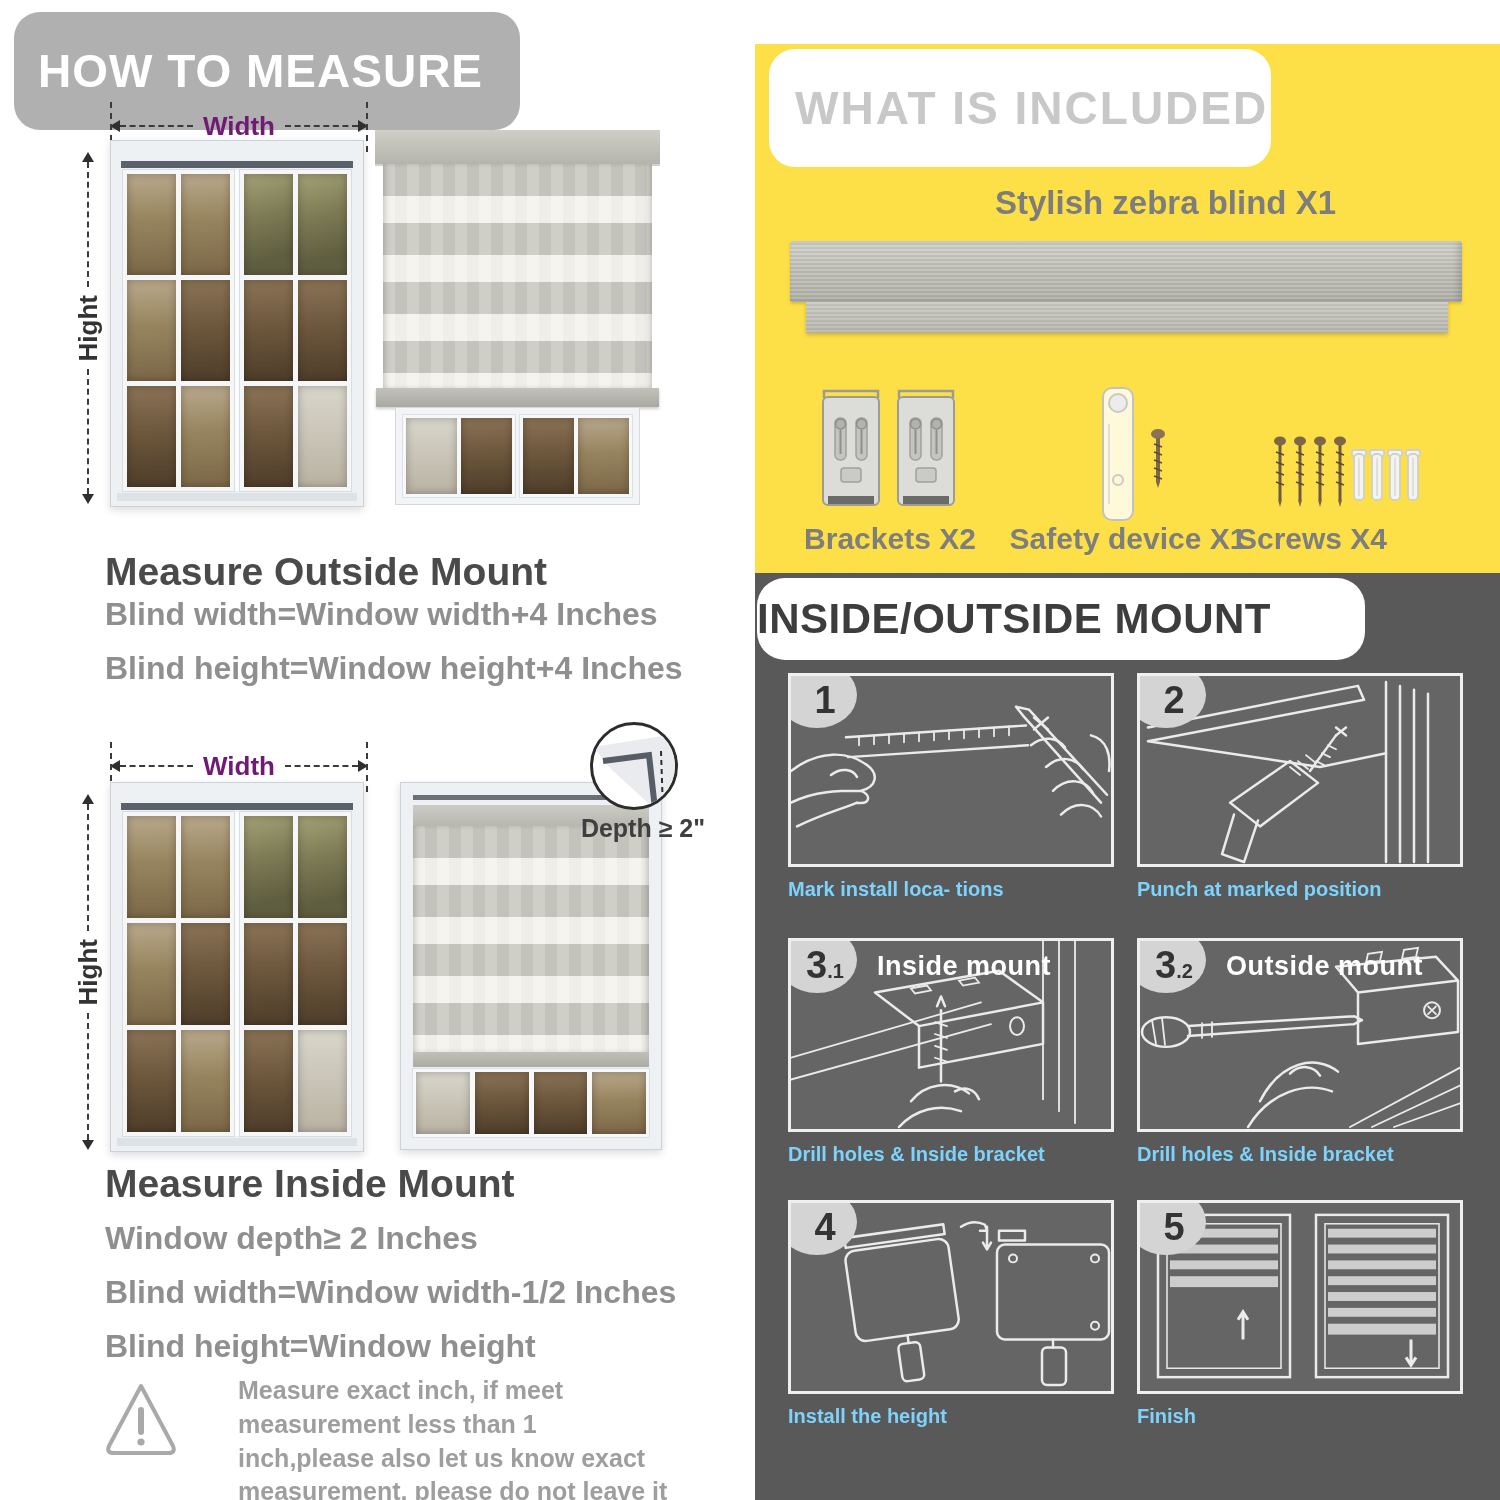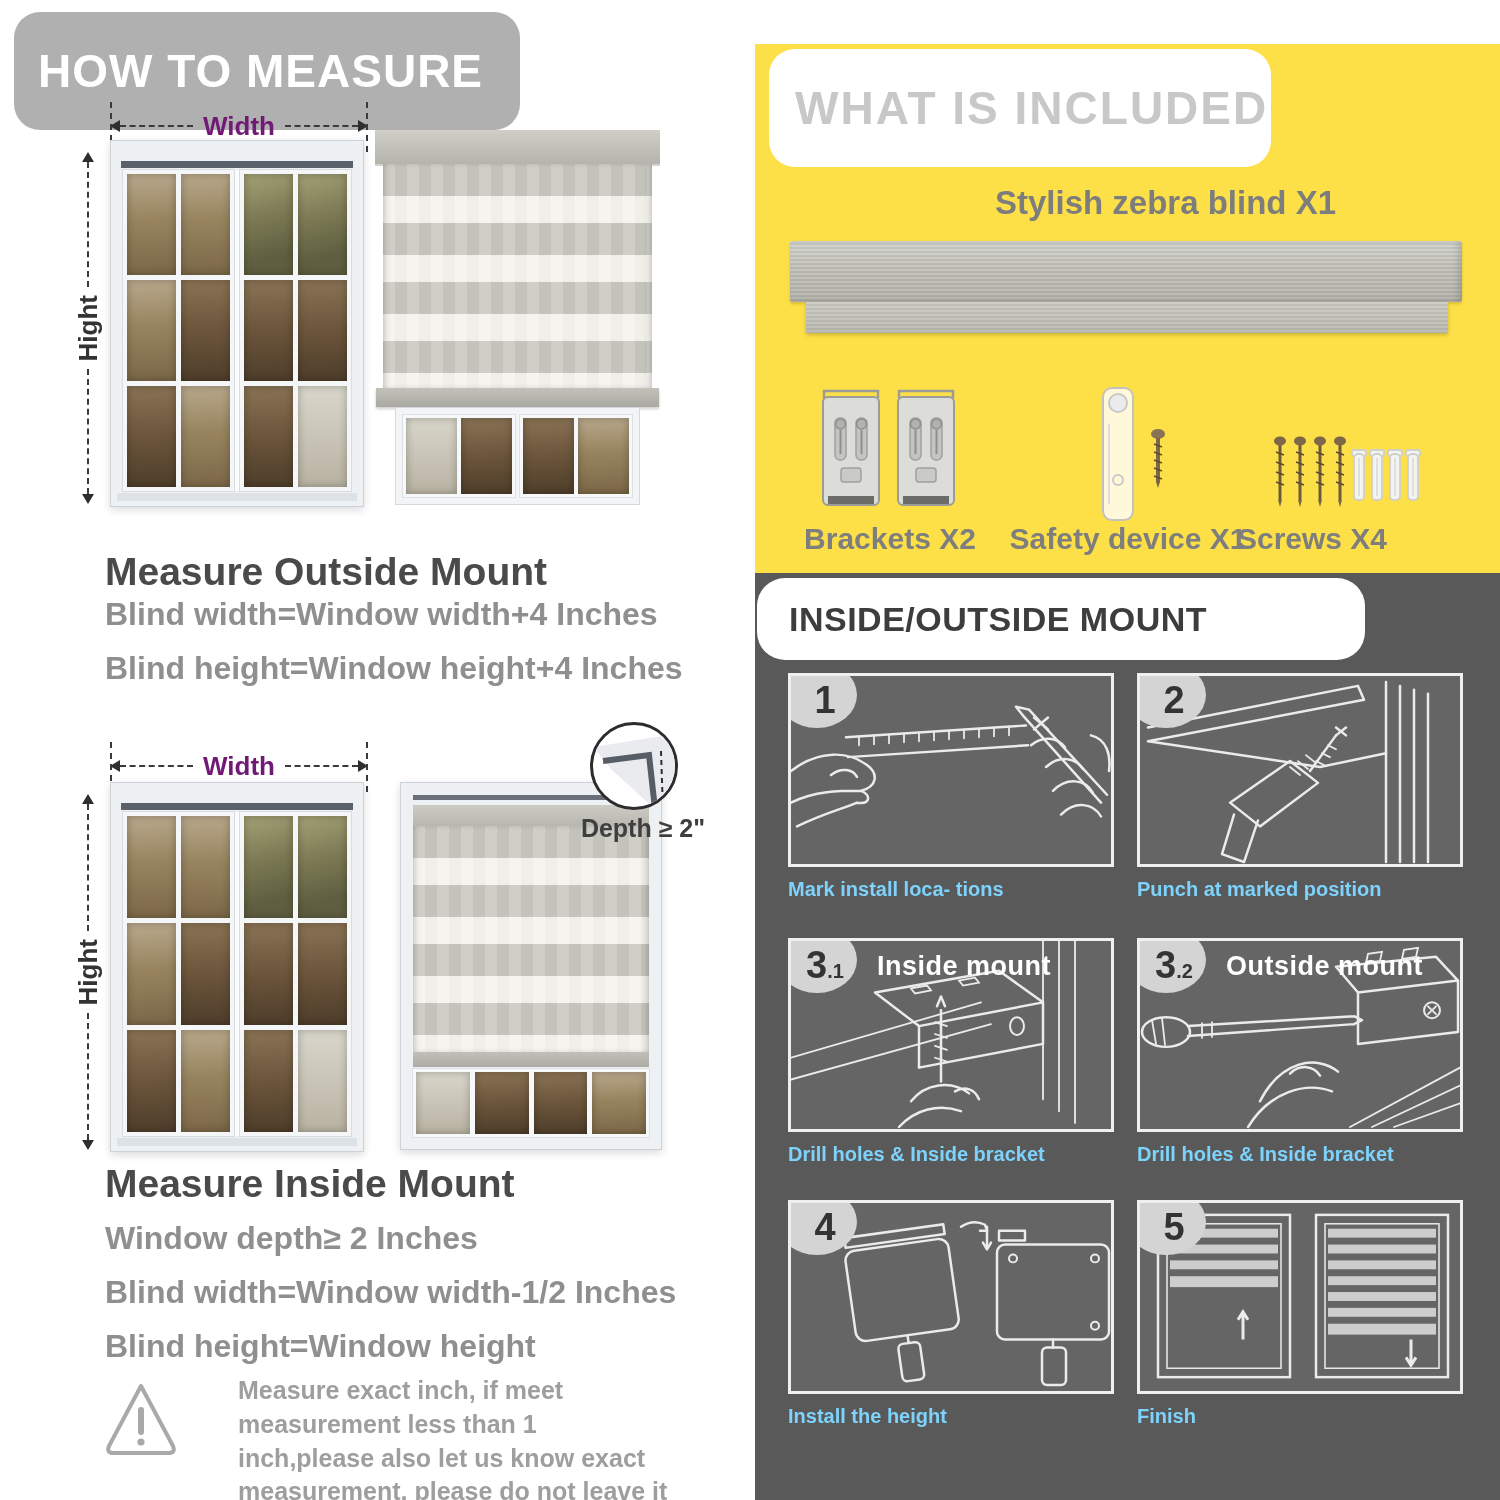--- a/index.html
+++ b/index.html
@@ -8,22 +8,22 @@
   .abs{position:absolute;}
 
   
   .hdr-left{left:14px;top:12px;width:506px;height:118px;background:#b0b0b0;border-radius:26px;
             display:flex;align-items:center;padding-left:24px;box-sizing:border-box;
             font-weight:bold;font-size:46px;letter-spacing:1px;color:#ffffff;}
   .hdr-included{left:14px;top:5px;width:502px;height:118px;background:#ffffff;border-radius:26px;
             display:flex;align-items:center;padding-left:26px;box-sizing:border-box;
             font-weight:bold;font-size:46px;letter-spacing:2px;color:#c8c8c8;}
   .hdr-mount{left:2px;top:5px;width:608px;height:82px;background:#ffffff;border-radius:28px;
-            display:flex;align-items:center;padding-left:32px;box-sizing:border-box;
-            font-weight:bold;font-size:34px;letter-spacing:.5px;color:#3d3d3d;}
+            display:flex;align-items:center;box-sizing:border-box;
+            font-weight:bold;font-size:42px;letter-spacing:.5px;color:#3d3d3d;}
 
   
   .panel-light{left:755px;top:8px;width:745px;height:683px;background:#fde047;margin-top:36px;}
   .panel-dark{left:755px;top:573px;width:745px;height:927px;background:#595959;}
 
   
   .warrow{display:flex;align-items:center;height:32px;}
   .warrow .bnd{position:absolute;top:-8px;height:50px;width:0;border-left:2px dashed #3a3a3a;}
   .warrow .bndl{left:0;} .warrow .bndr{right:0;}
   .hd{border-top:2px dashed #3a3a3a;flex:1;height:0;}

